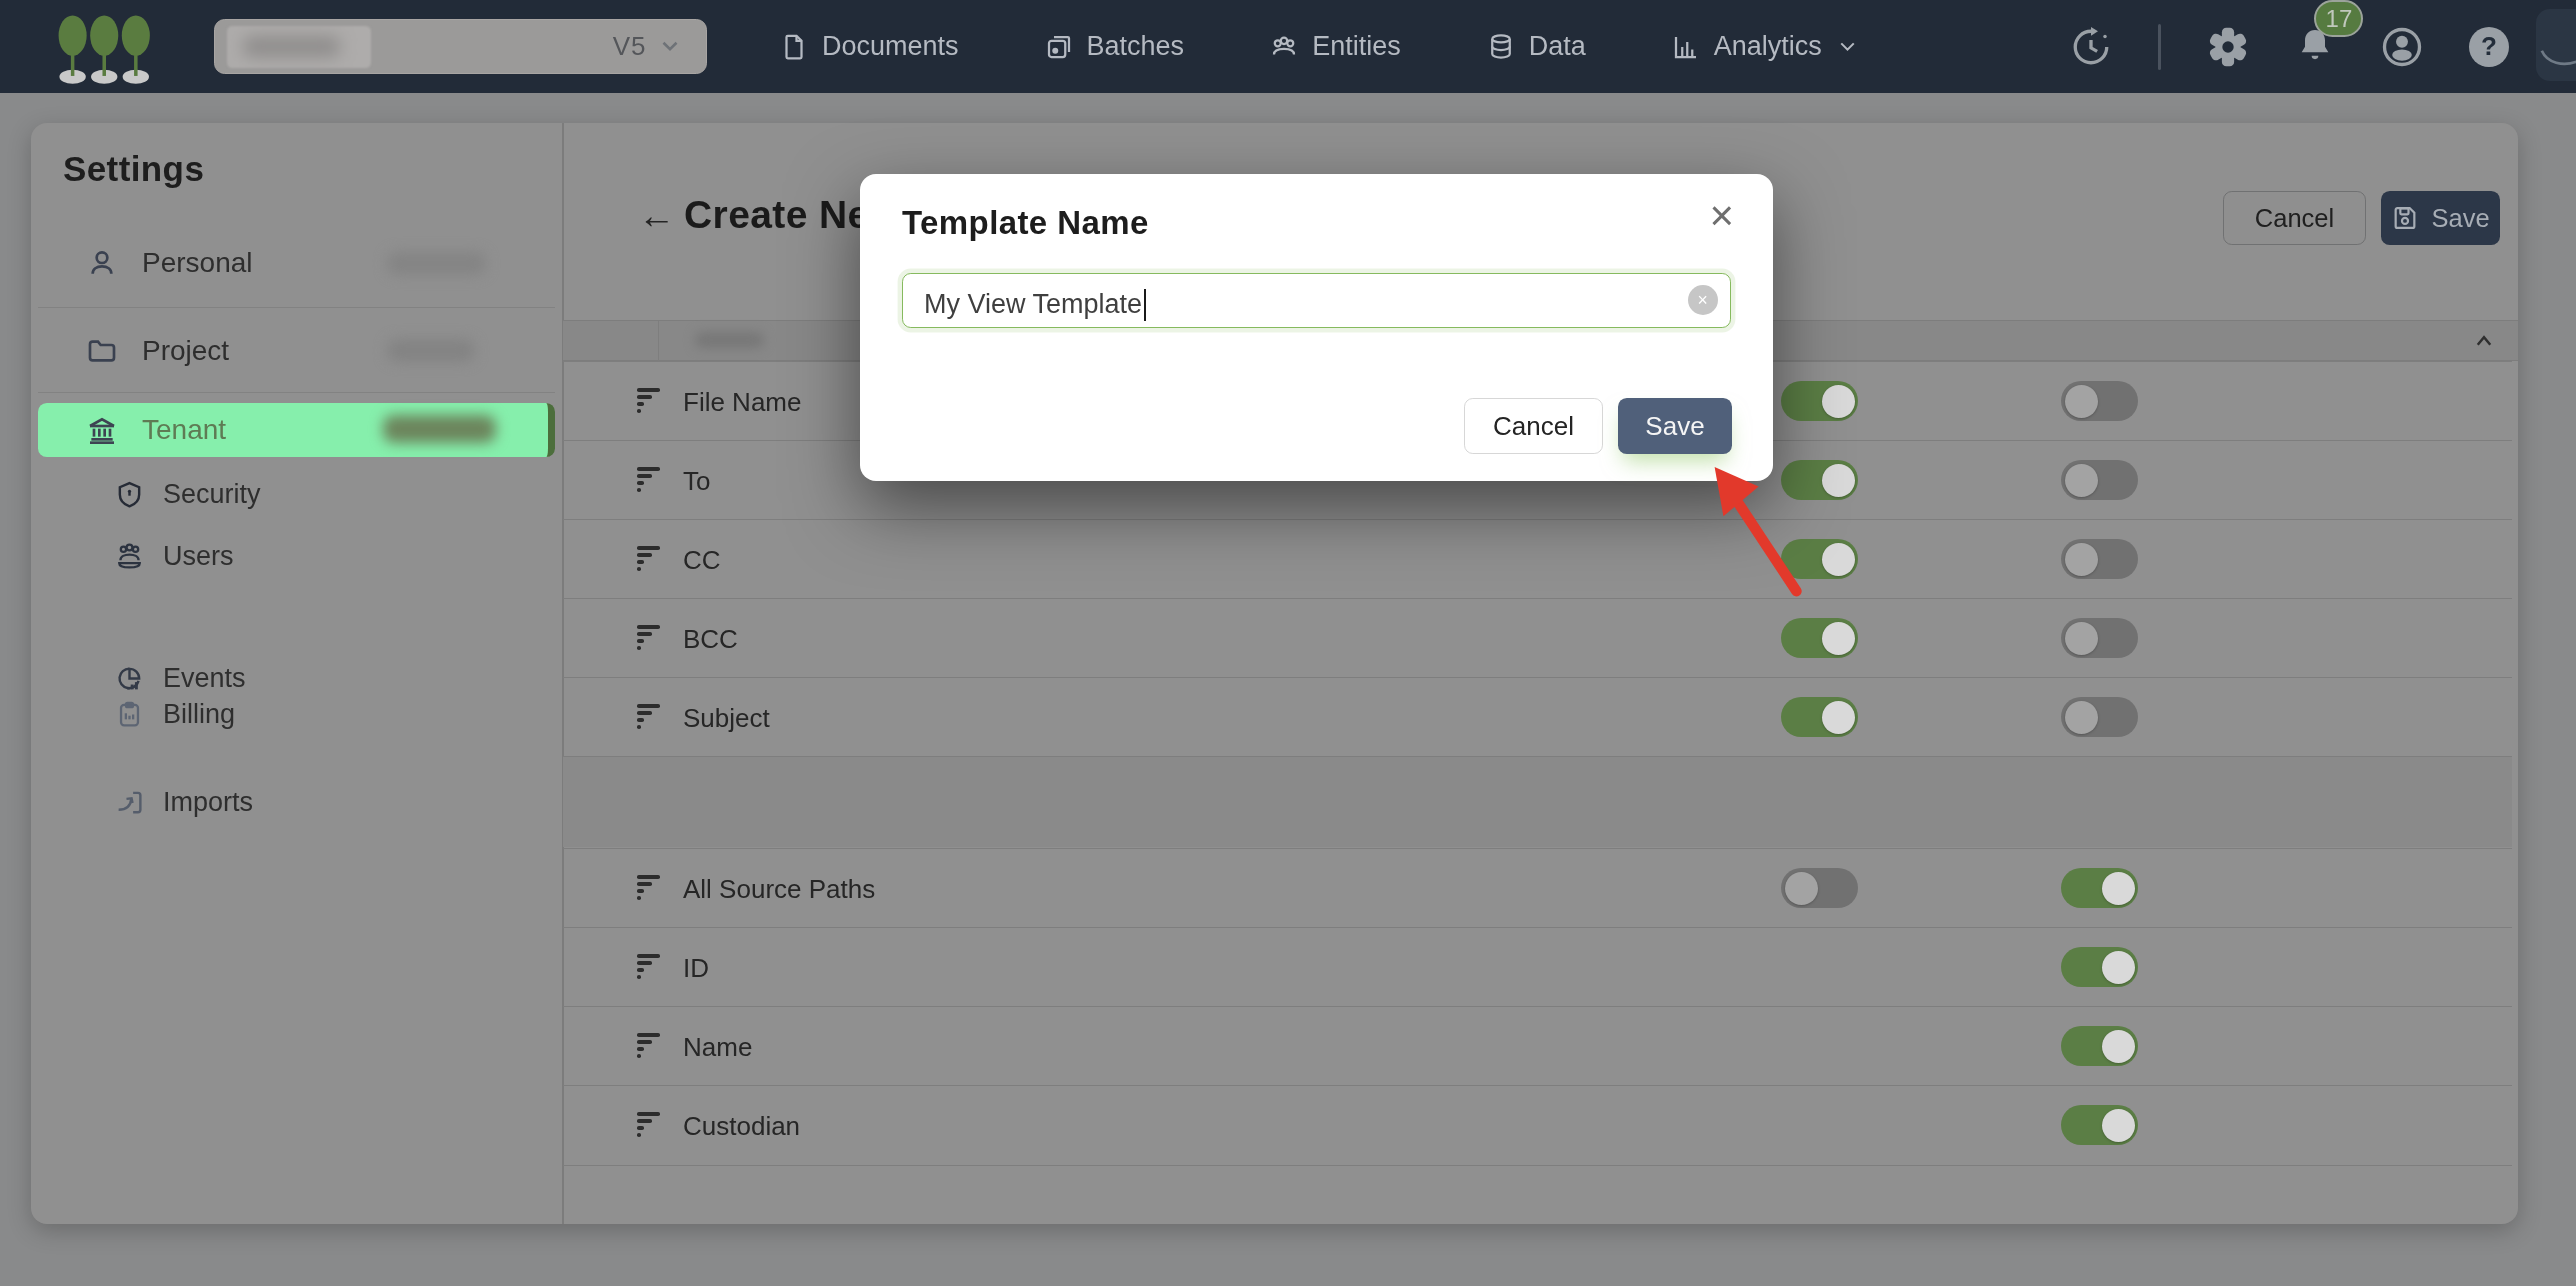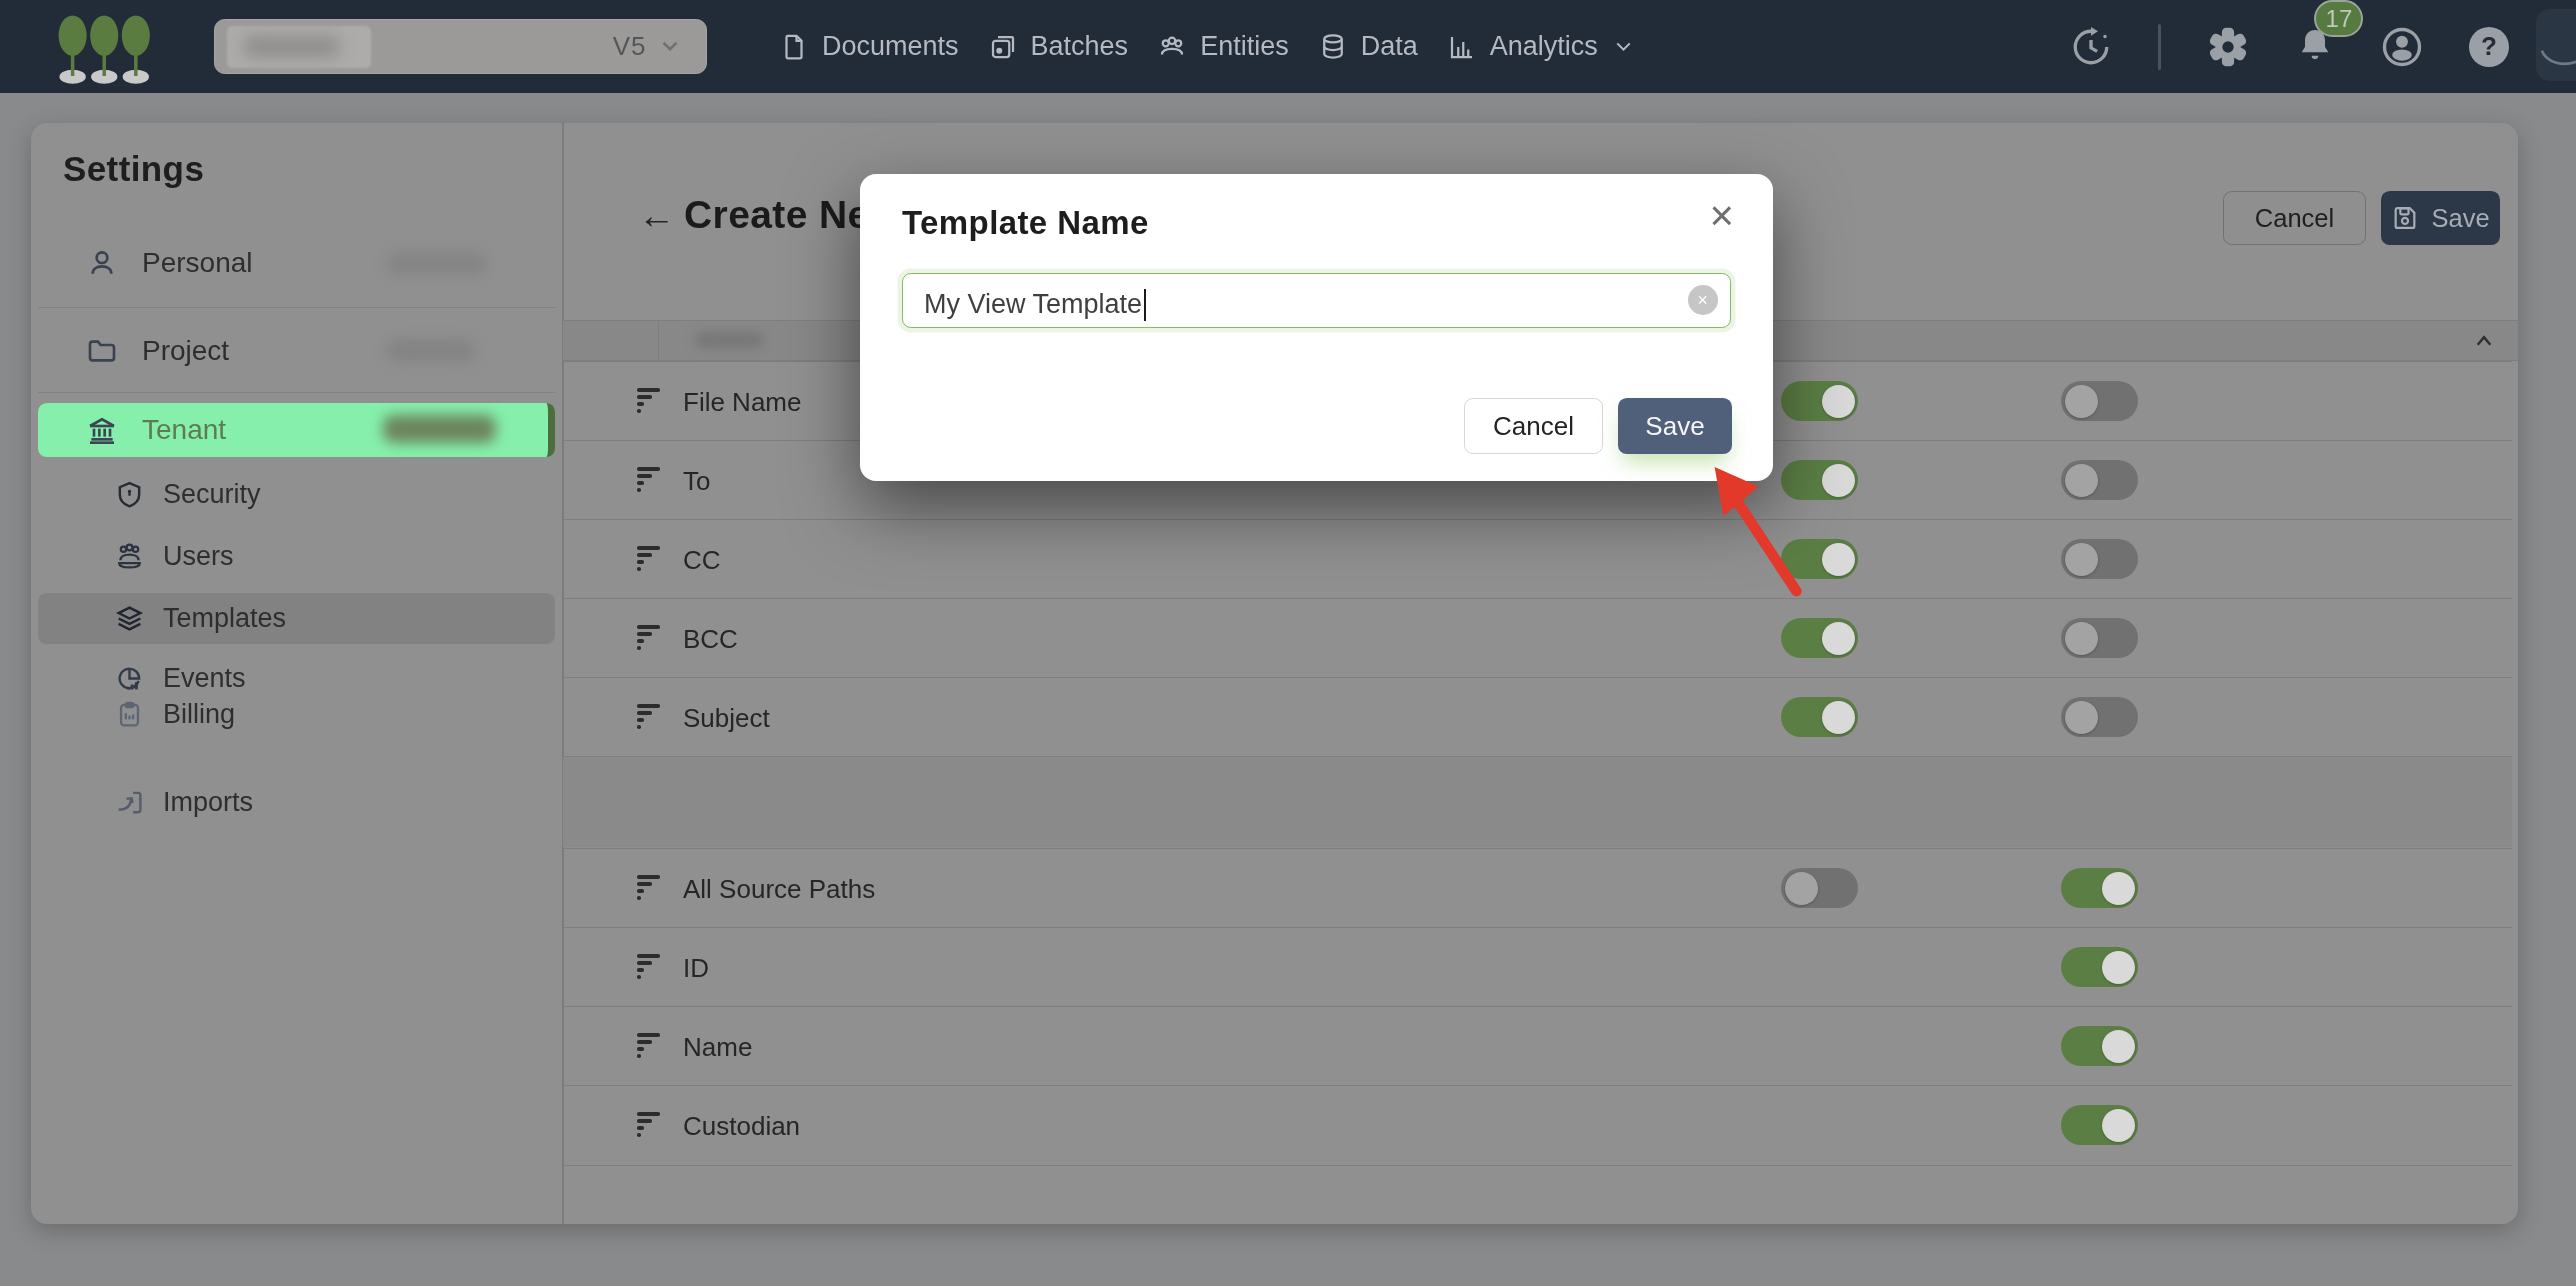--- a/index.html
+++ b/index.html
@@ -13,21 +13,21 @@
   .logo { position:absolute; left:55px; top:10.6px; }
   .proj-select {
     position:absolute; left:214px; top:18.5px; width:493px; height:55px;
     background:#9b9a99; border:1.8px solid #a8a5a3; border-radius:10.6px;
     display:flex; align-items:center; justify-content:flex-end; padding-right:23px;
   }
   .proj-blob { position:absolute; left:12.3px; top:6.2px; width:144px; height:42px; border-radius:5.3px;
     background:#aeacab; overflow:hidden; filter:blur(0.9px); }
   .proj-blob .smudge { position:absolute; left:16px; top:10.6px; width:97px; height:21px; background:#8f8d8c; border-radius:8.8px; filter:blur(8px); }
   .proj-version { font-size:26px; color:#54565a; margin-right:10.6px; letter-spacing:0.9px; }
-  .nav { position:absolute; left:779px; top:0; height:93px; display:flex; align-items:center; gap:29px; }
+  .nav { position:absolute; left:779px; top:0; height:93px; display:flex; align-items:center; gap:85px; }
   .nav-item { display:flex; align-items:center; gap:13px; color:#b5bac2; font-size:27px; cursor:pointer; }
   .nav-item svg { flex:0 0 auto; }
   .top-right { position:absolute; right:67px; top:0; height:93px; display:flex; align-items:center; gap:46px; }
   .tb-divider { width:2.6px; height:46px; background:#4a525e; border-radius:1.8px; }
   .bell-wrap { position:relative; }
   .badge {
     position:absolute; top:-25px; left:19.4px; min-width:49px; height:37px; padding:0 8.8px;
     background:#567b40; border:2.6px solid #9ba39a; border-radius:19.4px;
     display:flex; align-items:center; justify-content:center;
     color:#c0c8bc; font-size:24px;
@@ -292,28 +292,20 @@
   <div class="side-row sub row-users">
     <svg class="ic" viewBox="0 0 24 24" fill="none" stroke="#2c3340" stroke-width="1.9">
         <circle cx="7" cy="6" r="2.2"></circle>
         <circle cx="17" cy="6" r="2.2"></circle>
         <circle cx="12" cy="4.6" r="2.4"></circle>
         <path d="M4.5 15c0-3 3.4-4.6 7.5-4.6s7.5 1.6 7.5 4.6"></path>
         <path d="M3.5 17.5h17c0 2-2 3.5-8.5 3.5s-8.5-1.5-8.5-3.5z"></path>
       </svg>
     <span class="lbl">Users</span>
   </div>
-  <div class="side-row sub row-templates">
-    <svg class="ic" viewBox="0 0 24 24" fill="none" stroke="#20252f" stroke-width="2">
-        <path d="M12 3l9 4.5L12 12 3 7.5z"></path>
-        <path d="M3 12l9 4.5 9-4.5"></path>
-        <path d="M3 16.5L12 21l9-4.5"></path>
-      </svg>
-    <span class="lbl">Templates</span>
-  </div>
   <div class="side-row sub row-events">
     <svg class="ic" viewBox="0 0 24 24" fill="none" stroke="#333a47" stroke-width="2">
         <path d="M19.5 14A8 8 0 1 1 12 4"></path>
         <path d="M12 4a8 8 0 0 1 8 8h-8z"></path>
         <rect x="13" y="17" width="2.4" height="4" fill="#333a47" stroke="none"></rect>
         <rect x="16.5" y="15" width="2.4" height="6" fill="#333a47" stroke="none"></rect>
         <rect x="10" y="19" width="2.2" height="2" fill="#333a47" stroke="none"></rect>
       </svg>
     <span class="lbl">Events</span>
   </div>

